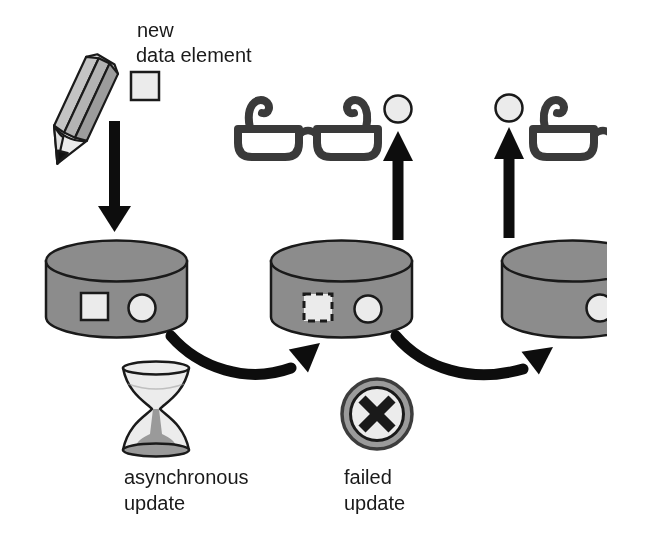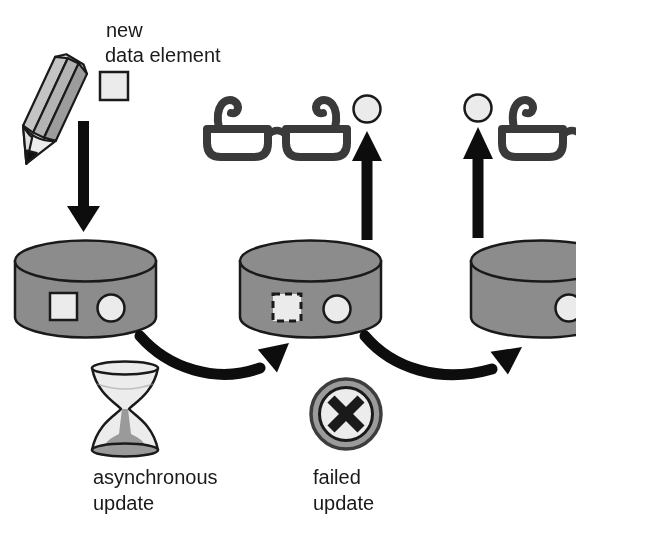--- a/index.html
+++ b/index.html
@@ -6,20 +6,21 @@
     margin: 0;
     padding: 0;
     background: #ffffff;
   }
   .stage {
     position: relative;
     width: 576px;
     height: 542px;
     background: #ffffff;
     overflow: hidden;
+    padding-left: 31px;
   }
   svg text {
     font-family: "Liberation Sans", sans-serif;
     font-size: 20px;
     fill: #1a1a1a;
   }
 </style>
 </head>
 <body>
 

